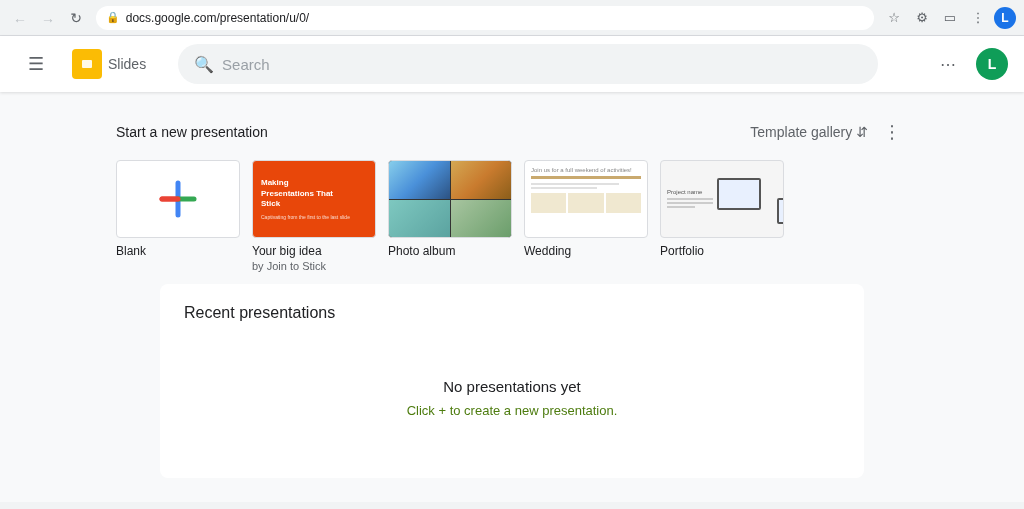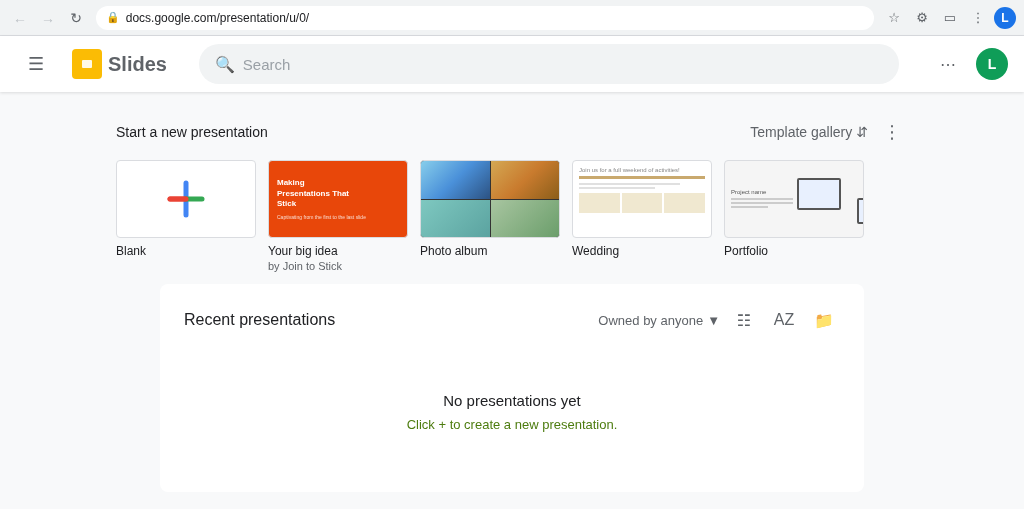--- a/index.html
+++ b/index.html
@@ -83,23 +83,23 @@
     }
     .app-logo { display: flex; align-items: center; gap: 6px; text-decoration: none; }
     .logo-icon {
       width: 30px; height: 30px;
       background: #fbbc04;
       border-radius: 4px;
       display: flex; align-items: center; justify-content: center;
       font-size: 16px;
     }
     .app-name {
-      font-size: 20px;
-      color: #5f6368;
-      font-weight: 700;
+      font-size: 14px;
+      color: #5f6368;
+      font-weight: 400;
     }
     .search-bar {
       flex: 1;
       max-width: 700px;
       height: 40px;
       background: #f1f3f4;
       border-radius: 24px;
       display: flex;
       align-items: center;
       padding: 0 16px;
@@ -182,21 +182,21 @@
 
     .templates-grid {
       display: flex;
       gap: 12px;
     }
     .template-item {
       cursor: pointer;
       flex: 0 0 auto;
     }
     .template-thumb {
-      width: 140px;
+      width: 124px;
       height: 78px;
       border-radius: 4px;
       border: 1px solid #dadce0;
       overflow: hidden;
       transition: border-color 0.2s;
     }
     .template-label {
       font-size: 12px;
       color: #202124;
       margin-top: 6px;
@@ -456,28 +456,19 @@
         </div>
         <div class="template-label">Portfolio</div>
       </div>
 
     </div>
   </div>
 
   <div class="recent-section">
     <div class="recent-header">
       <span class="recent-title">Recent presentations</span>
-      <div class="recent-actions">
-        <button class="owner-filter">
-          <span>Owned by anyone</span>
-          <span>▼</span>
-        </button>
-        <button class="view-toggle-btn">☷</button>
-        <button class="view-toggle-btn">AZ</button>
-        <button class="view-toggle-btn">📁</button>
-      </div>
     </div>
     <div class="empty-state">
       <div class="empty-title">No presentations yet</div>
       <div class="empty-subtitle">Click + to create a new presentation.</div>
     </div>
   </div>
 </div>
 
 </body></html>

